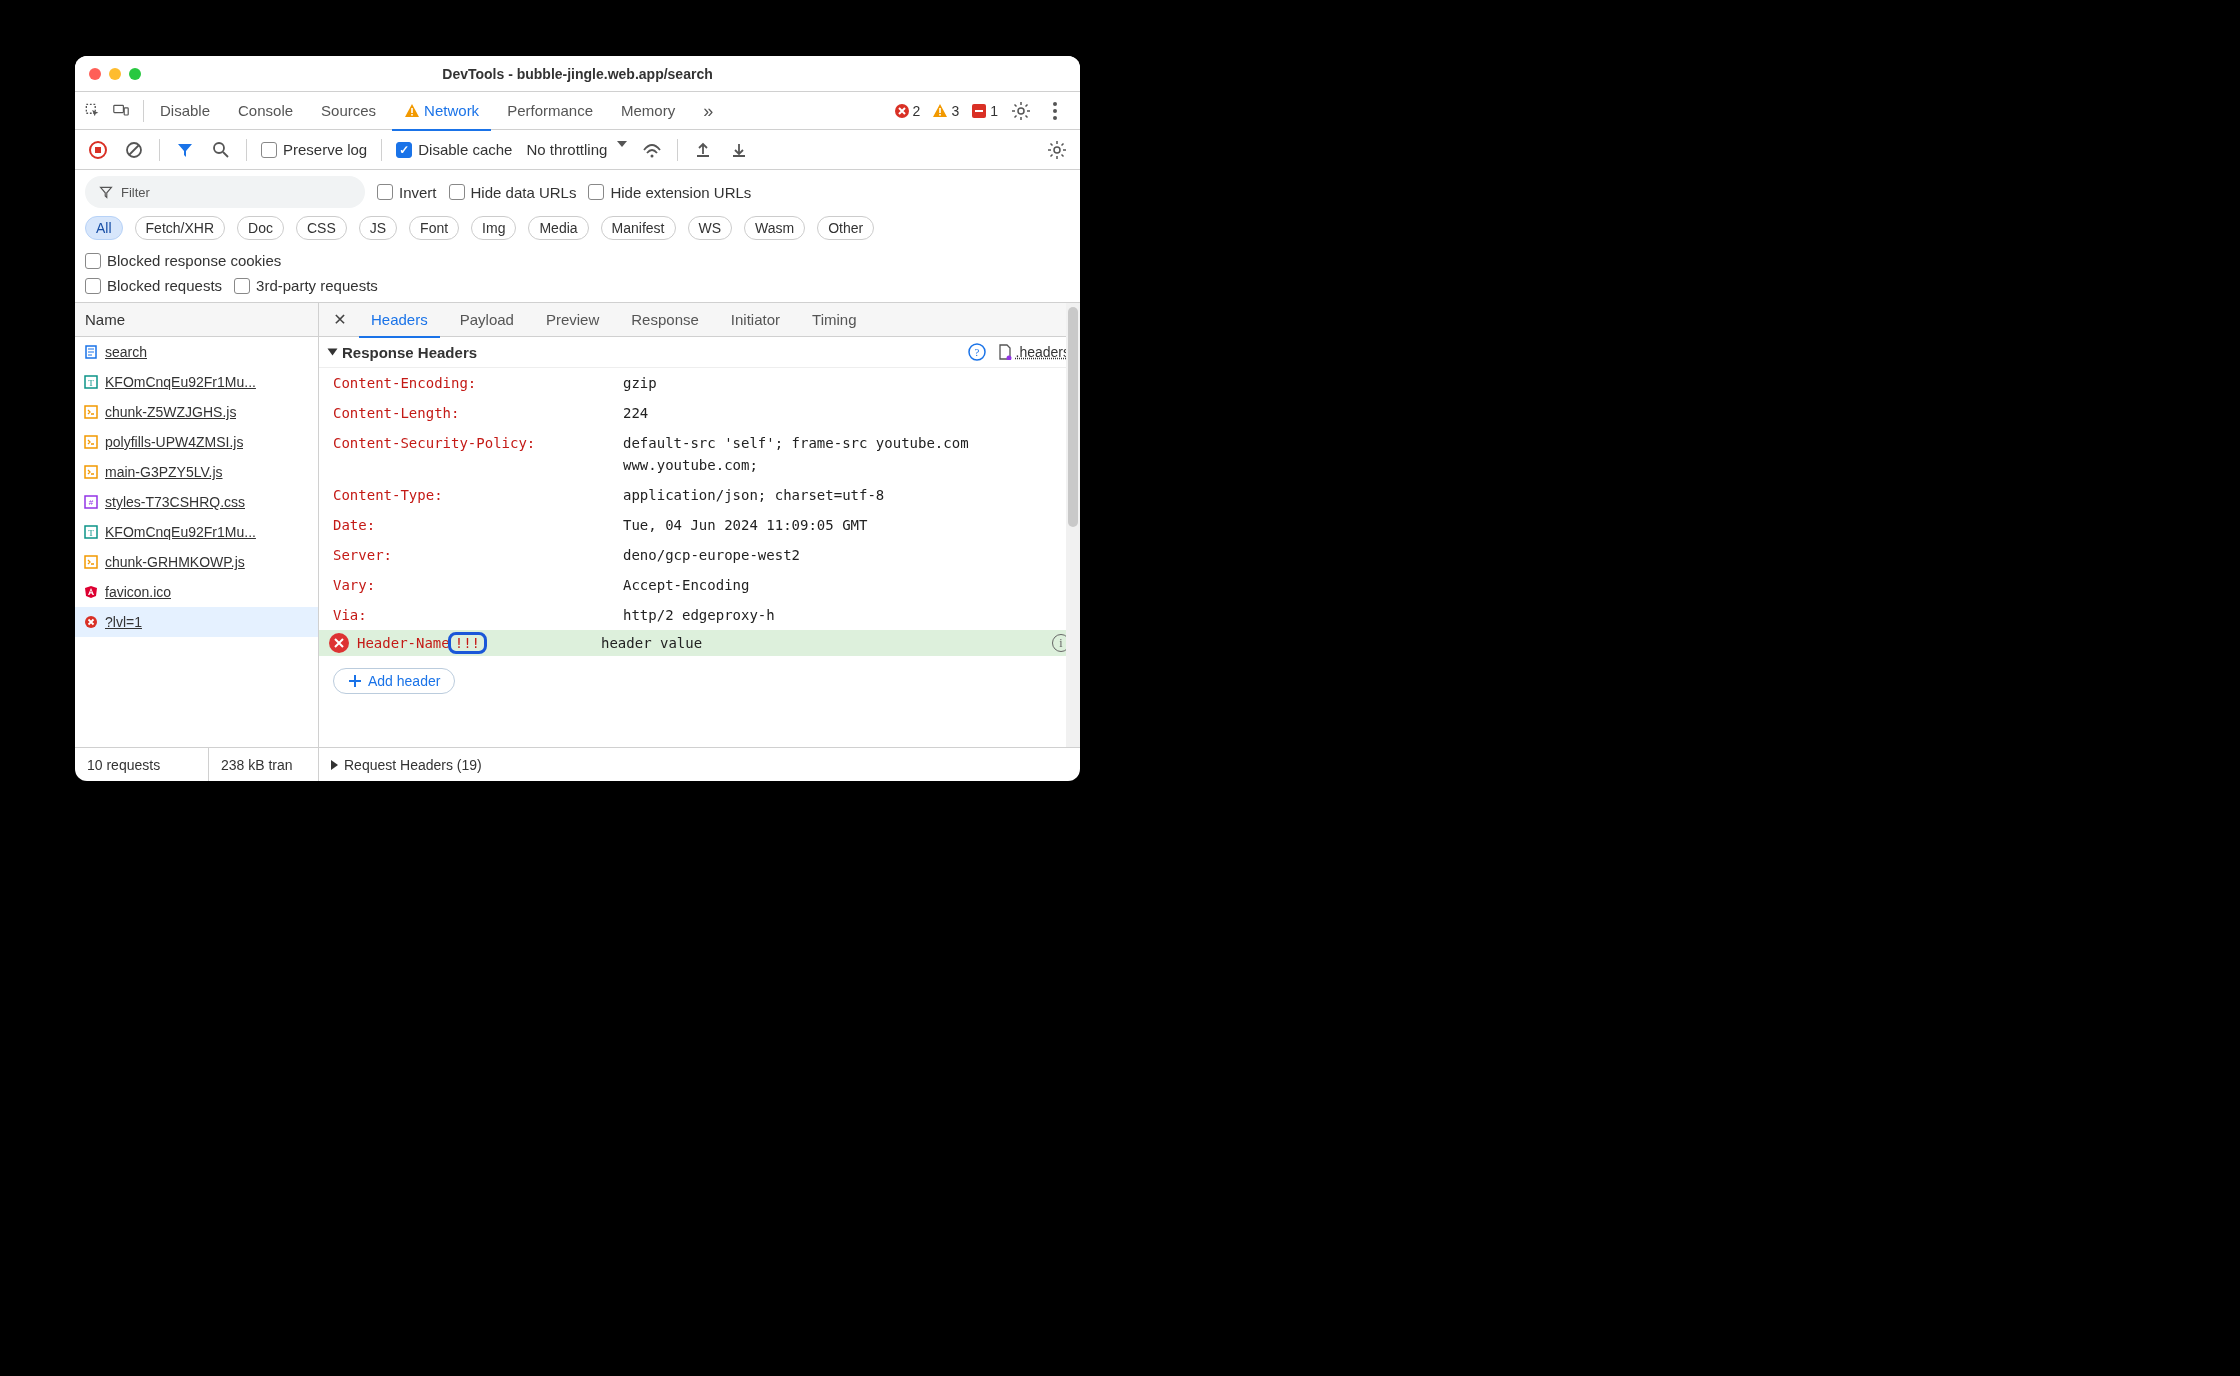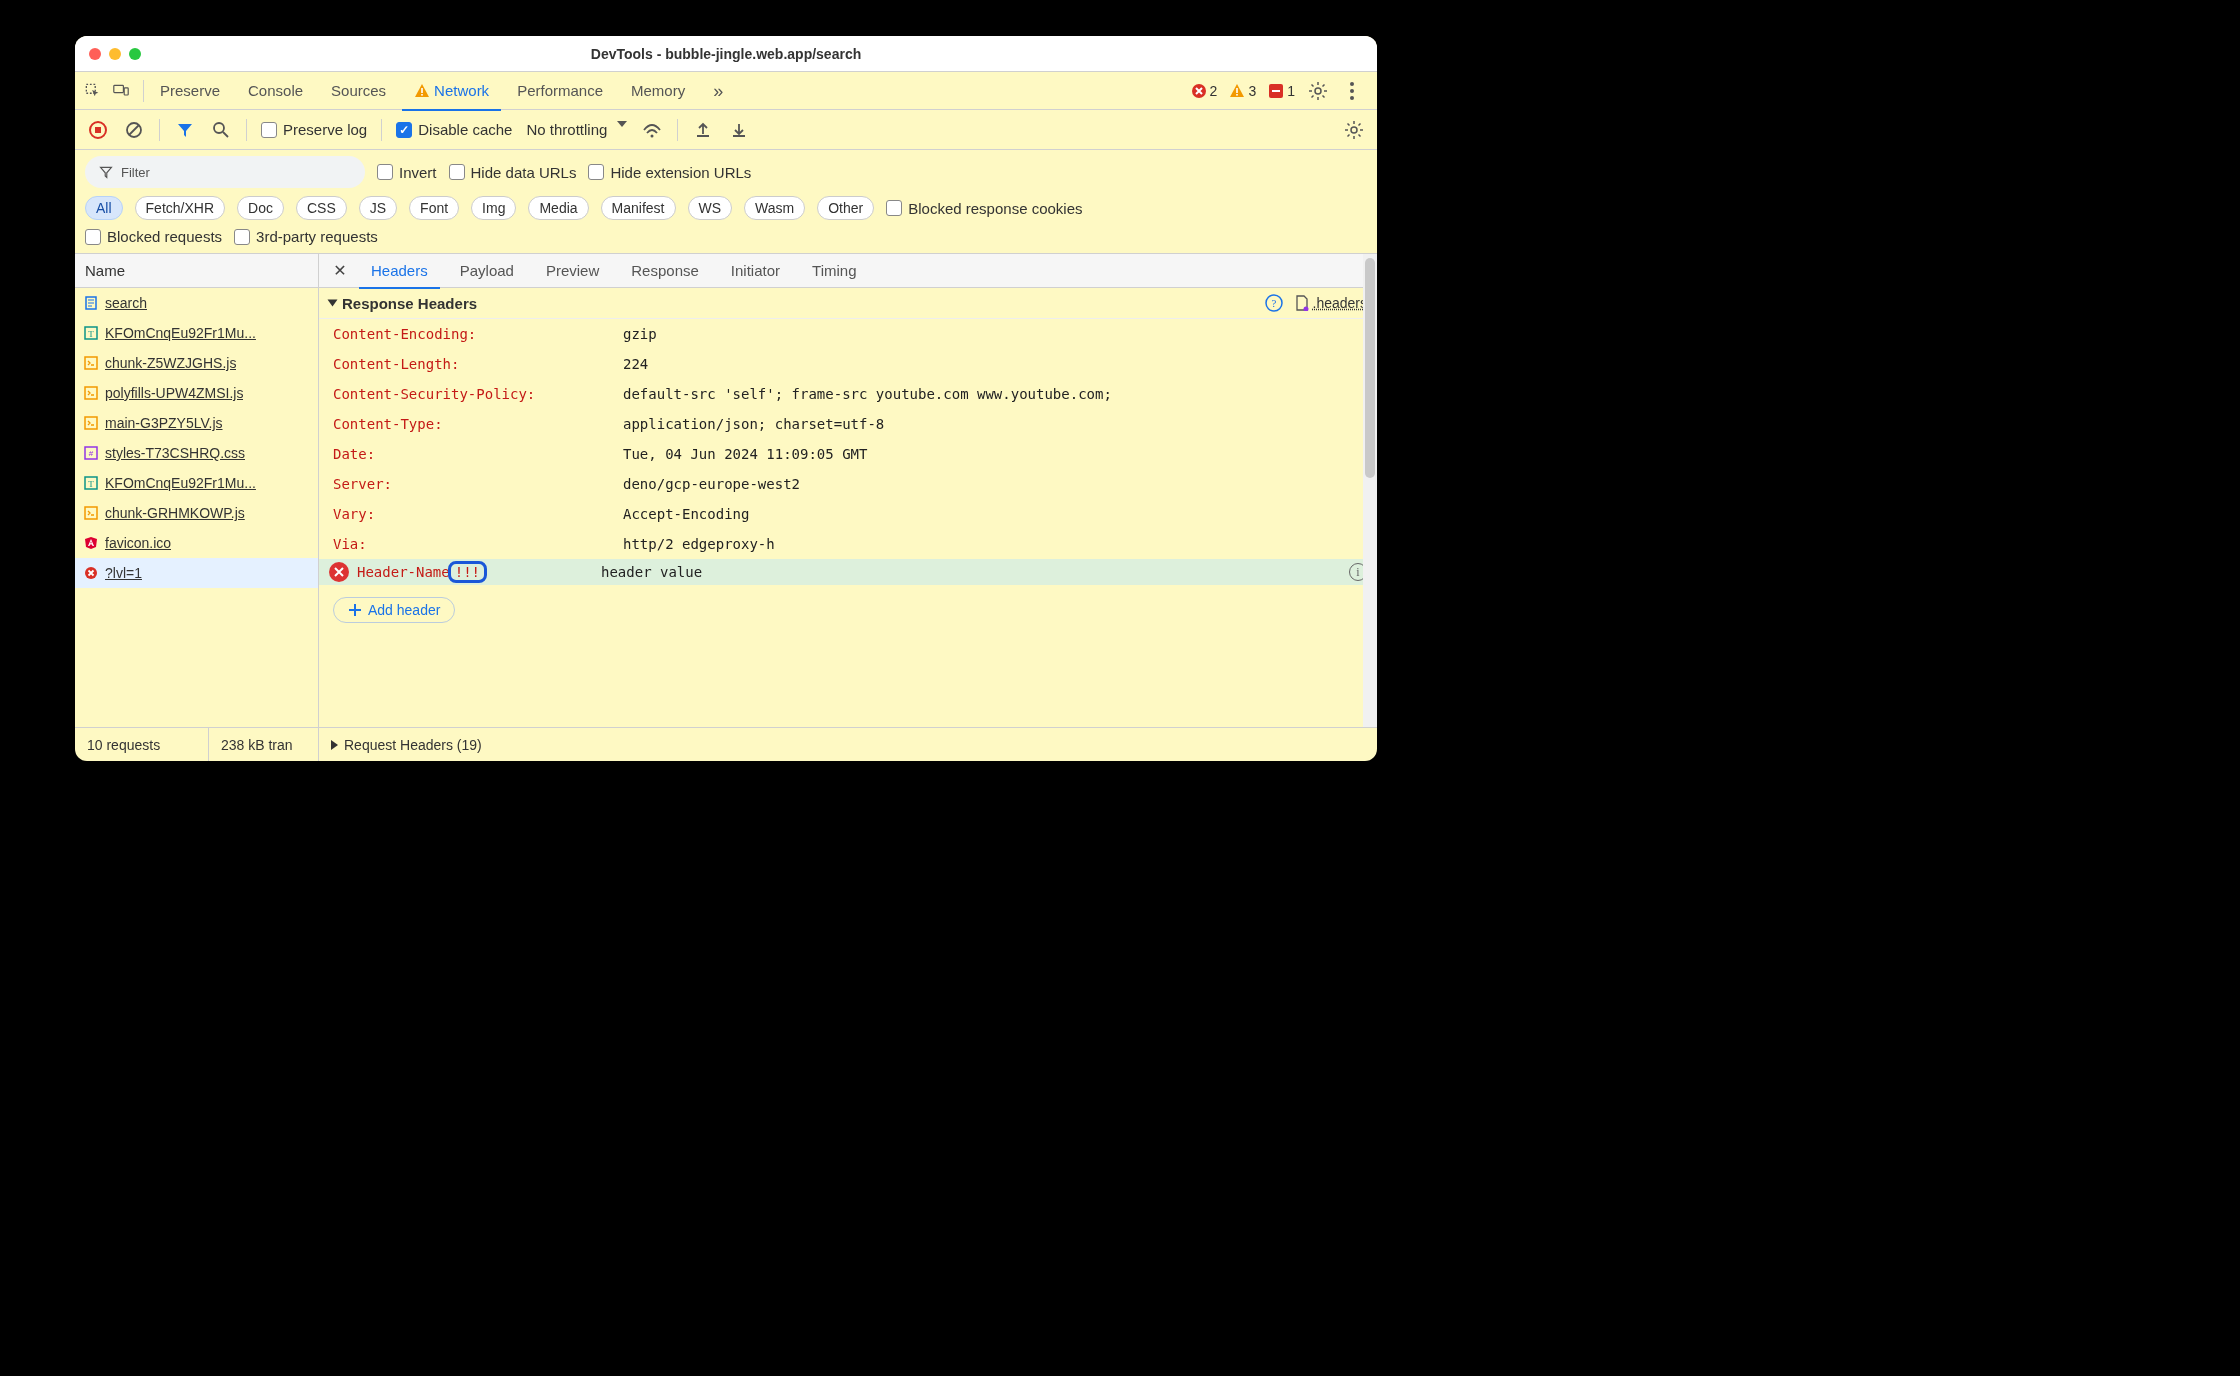--- a/index.html
+++ b/index.html
@@ -1,17 +1,17 @@
 <!DOCTYPE html>
 <html><head>
 <meta charset="utf-8">
 <style>
 * { box-sizing: border-box; margin: 0; padding: 0; }
 body { background: #000; font-family: -apple-system, "Helvetica Neue", Arial, sans-serif; font-size: 13px; color: #333; width: 2240px; height: 1376px; }
-.window { position: absolute; left: 75px; top: 36px; width: 1302px; height: 725px; background: #fef9c3; border-radius: 12px; box-shadow: 0 20px 60px rgba(0,0,0,.5); overflow: hidden; display: flex; flex-direction: column; }
+.window { position: absolute; left: 75px; top: 56px; width: 1005px; height: 725px; background: #ffffff; border-radius: 12px; box-shadow: 0 20px 60px rgba(0,0,0,.5); overflow: hidden; display: flex; flex-direction: column; }
 .titlebar { height: 36px; display: flex; align-items: center; padding: 0 14px; border-bottom: 1px solid #d0d0d0; background: #fff; position: relative; }
 .traffic { display: flex; gap: 8px; }
 .dot { width: 12px; height: 12px; border-radius: 50%; }
 .dot.red { background: #ff5f57; }
 .dot.yellow { background: #febc2e; }
 .dot.green { background: #28c840; }
 .title { position: absolute; left: 0; right: 0; text-align: center; font-weight: 600; font-size: 14px; color: #333; pointer-events: none; }
 .tabs { height: 38px; display: flex; align-items: center; padding: 0 10px; border-bottom: 1px solid #d0d0d0; gap: 4px; }
 .tabs-left { display: flex; align-items: center; gap: 12px; padding-right: 10px; }
 .tab { padding: 0 12px; height: 38px; line-height: 38px; font-size: 15px; color: #555; cursor: pointer; position: relative; display: flex; align-items: center; gap: 4px; }
@@ -93,21 +93,21 @@
           </svg>
       </span>
       <span class="icon-inset">
         <svg width="20" height="16" viewBox="0 0 20 16">
             <rect x="1" y="1" width="12" height="9" rx="1" fill="none" stroke="#555" stroke-width="1.5"></rect>
             <rect x="14" y="4" width="5" height="9" rx="1" fill="none" stroke="#555" stroke-width="1.5"></rect>
           </svg>
       </span>
     </div>
     <div class="sep"></div>
-    <div class="tab">Preserve</div>
+    <div class="tab">Disable</div>
     <div class="tab">Console</div>
     <div class="tab">Sources</div>
     <div class="tab active">
       <svg width="16" height="16" viewBox="0 0 16 16">
           <path d="M8 1 L15 14 H1 Z" fill="#f29900"></path>
           <rect x="7.2" y="5" width="1.6" height="5" fill="#fff"></rect>
           <rect x="7.2" y="11" width="1.6" height="1.6" fill="#fff"></rect>
         </svg>
       <span>Network</span>
     </div>

